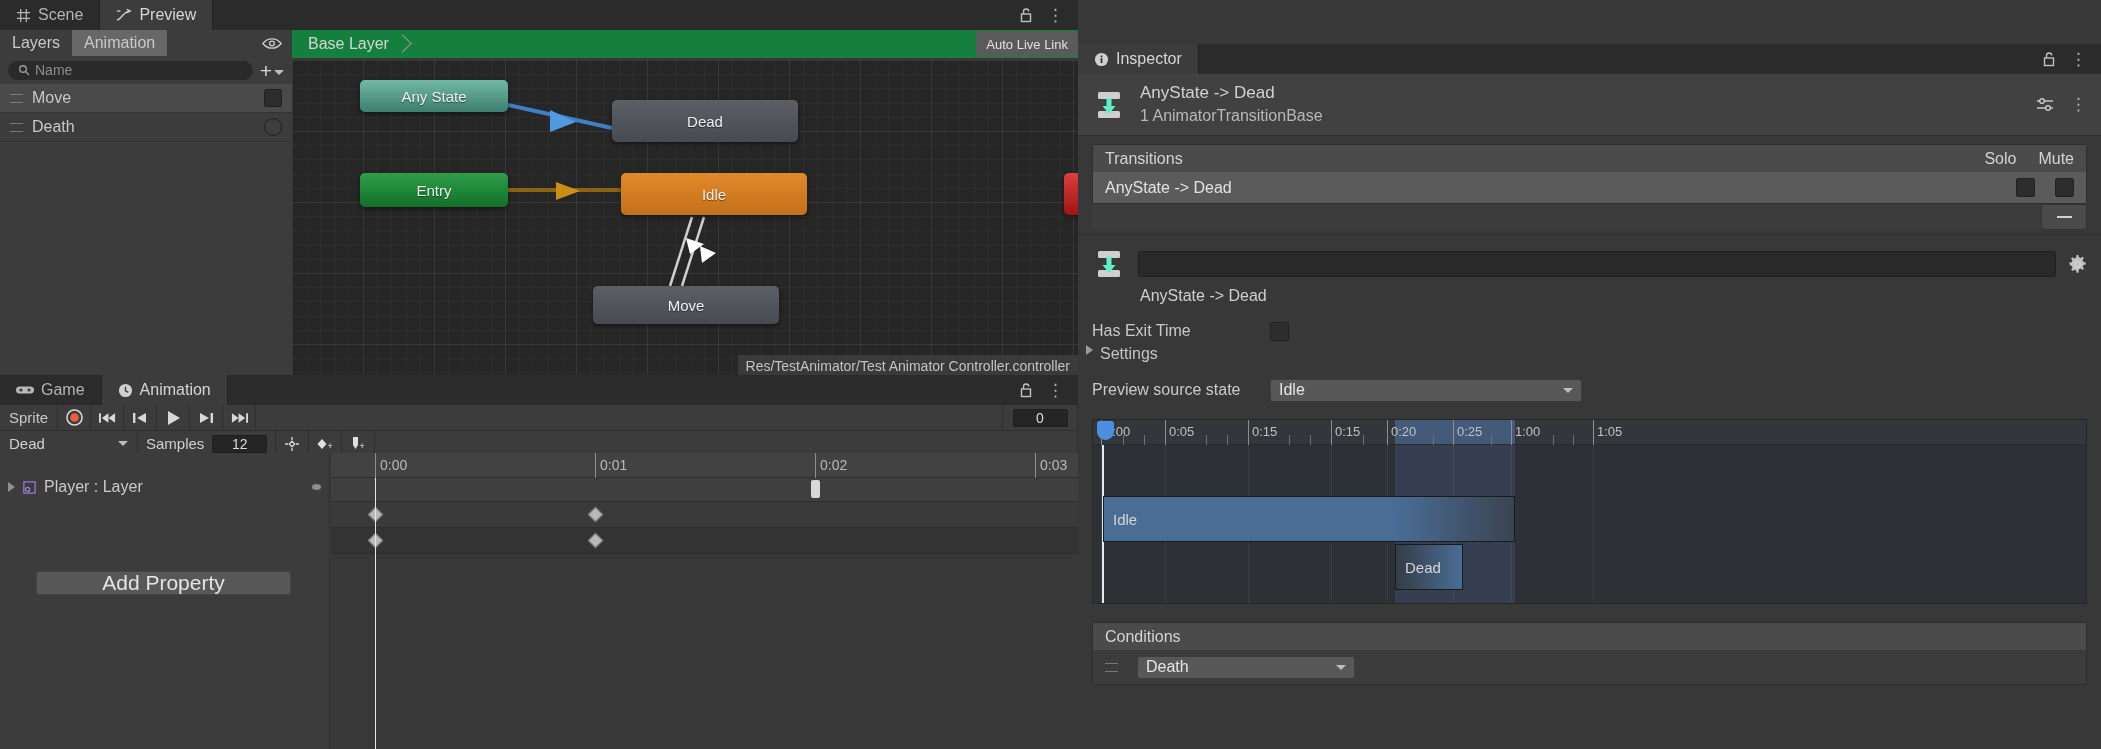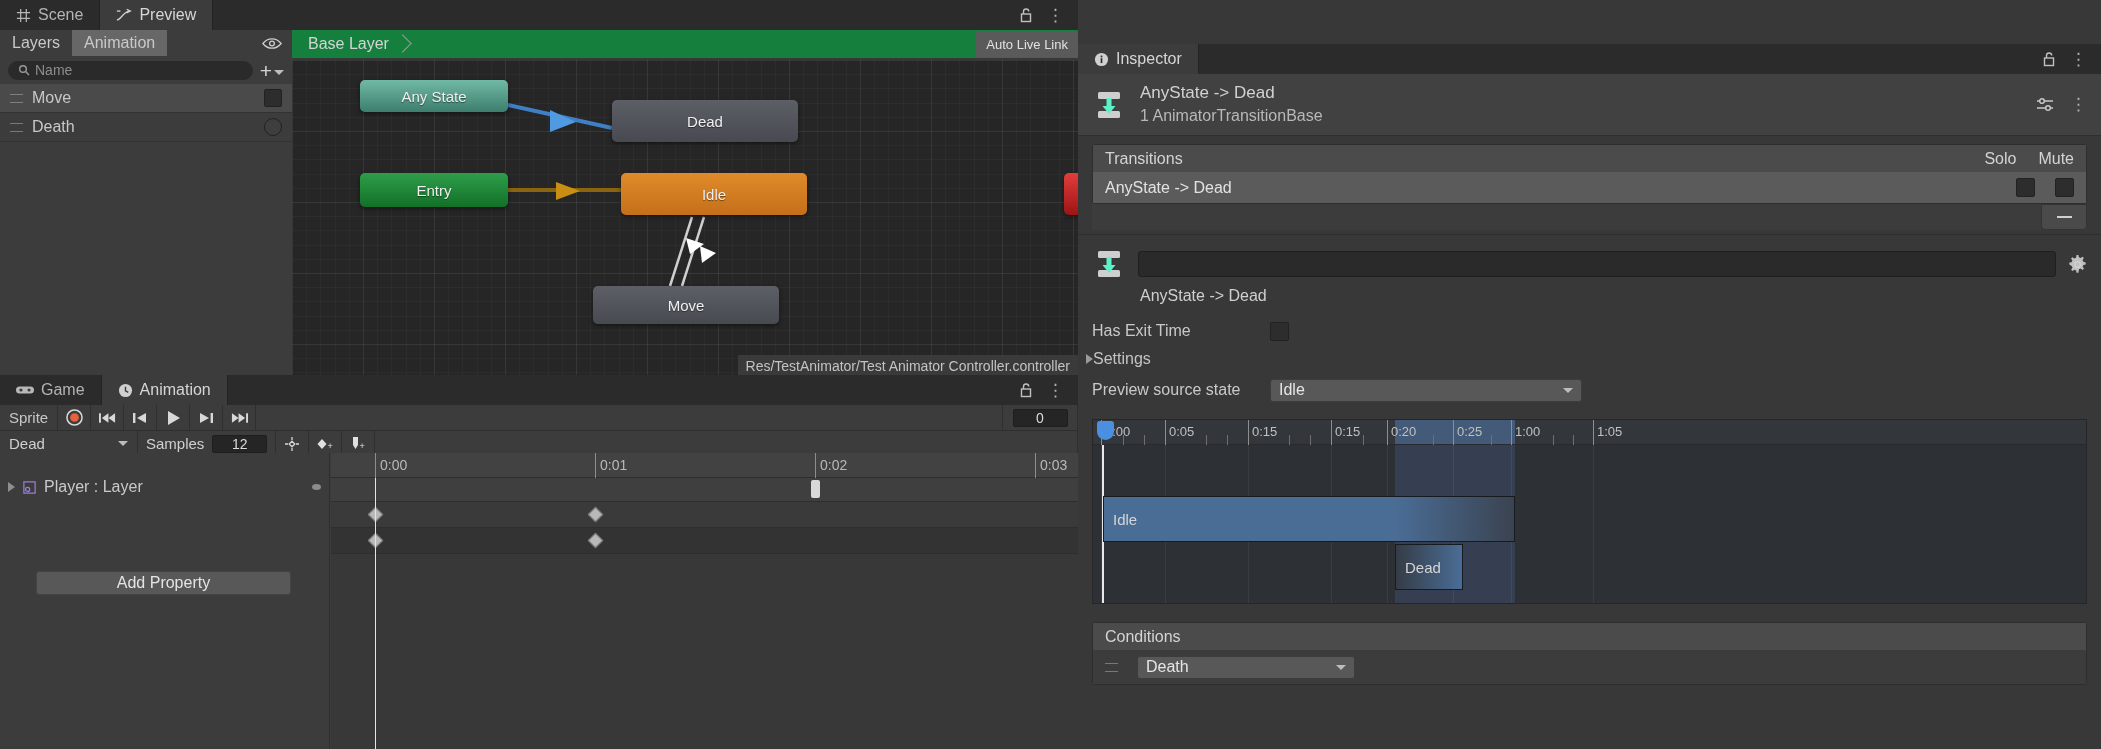--- a/index.html
+++ b/index.html
@@ -114,21 +114,21 @@
   .sampwrap { display: flex; align-items: center; padding-right: 8px; border-right: 1px solid #2f2f2f; }
 
   #hier { position: absolute; left: 0; top: 78px; width: 330px; bottom: 0; background: #3c3c3c;
           border-right: 1px solid #2f2f2f; }
   .hrow { height: 28px; display: flex; align-items: center; padding: 0 8px; font-size: 16px; color: #c9c9c9; }
   .tri { width: 0; height: 0; border-top: 5px solid transparent; border-bottom: 5px solid transparent;
          border-left: 7px solid #8e8e8e; margin-right: 7px; }
   .addprop {
     position: absolute; left: 36px; top: 118px; width: 255px; height: 24px; background: #585858;
     border: 1px solid #444; border-radius: 3px; display: flex; align-items: center; justify-content: center;
-    font-size: 16px; color: #e4e4e4;
+    font-size: 21px; color: #e4e4e4;
   }
   #atimeline { position: absolute; left: 331px; top: 78px; right: 0; bottom: 0; background: #383838; }
   .tl-ruler { height: 25px; background: #424242; border-bottom: 1px solid #2e2e2e; position: relative; }
   .tl-tick { position: absolute; top: 0; height: 25px; border-left: 1px solid #8d8d8d; }
   .tl-tick span { position: absolute; left: 4px; top: 4px; font-size: 14px; color: #b9b9b9; white-space: nowrap; }
   .tl-body { position: absolute; top: 25px; left: 0; right: 0; bottom: 0; }
   .tl-band { position: absolute; left: 0; right: 0; }
   .kf { position: absolute; width: 11px; height: 11px; background: #b9b9b9; transform: rotate(45deg);
         border: 1px solid #787878; }
   .playhead { position: absolute; top: 0; bottom: 0; width: 1px; background: #e4e4e4; }
@@ -163,21 +163,21 @@
     display: flex; align-items: center; justify-content: center;
   }
   .minusbtn i { display: block; width: 15px; height: 2px; background: #d0d0d0; }
 
   .namerow { display: flex; align-items: center; gap: 12px; padding: 12px 14px 0 14px; }
   .nameinput { flex: 1; height: 26px; background: #2a2a2a; border: 1px solid #1f1f1f; border-radius: 3px; }
   .subtitle { padding: 6px 0 12px 62px; font-size: 16px; color: #cfcfcf; }
 
   .field { display: flex; align-items: center; height: 28px; padding: 0 14px; }
   .field .lbl { width: 178px; font-size: 16px; color: #c9c9c9; }
-  .foldrow { display: flex; align-items: center; height: 28px; padding: 0 8px; }
+  .foldrow { display: flex; align-items: flex-start; height: 28px; padding: 0 8px; gap: 7px; }
   .foldtri { width: 0; height: 0; border-top: 5px solid transparent; border-bottom: 5px solid transparent;
              border-left: 7px solid #9a9a9a; }
   .ddown {
     flex: 1; max-width: 310px; height: 23px; background: #585858; border: 1px solid #3d3d3d; border-radius: 3px;
     display: flex; align-items: center; justify-content: space-between; padding: 0 8px;
     font-size: 16px; color: #e6e6e6;
   }
 
   
   #transgraph { position: relative; margin: 12px 14px 0 14px; height: 185px; background: #2d3035;

